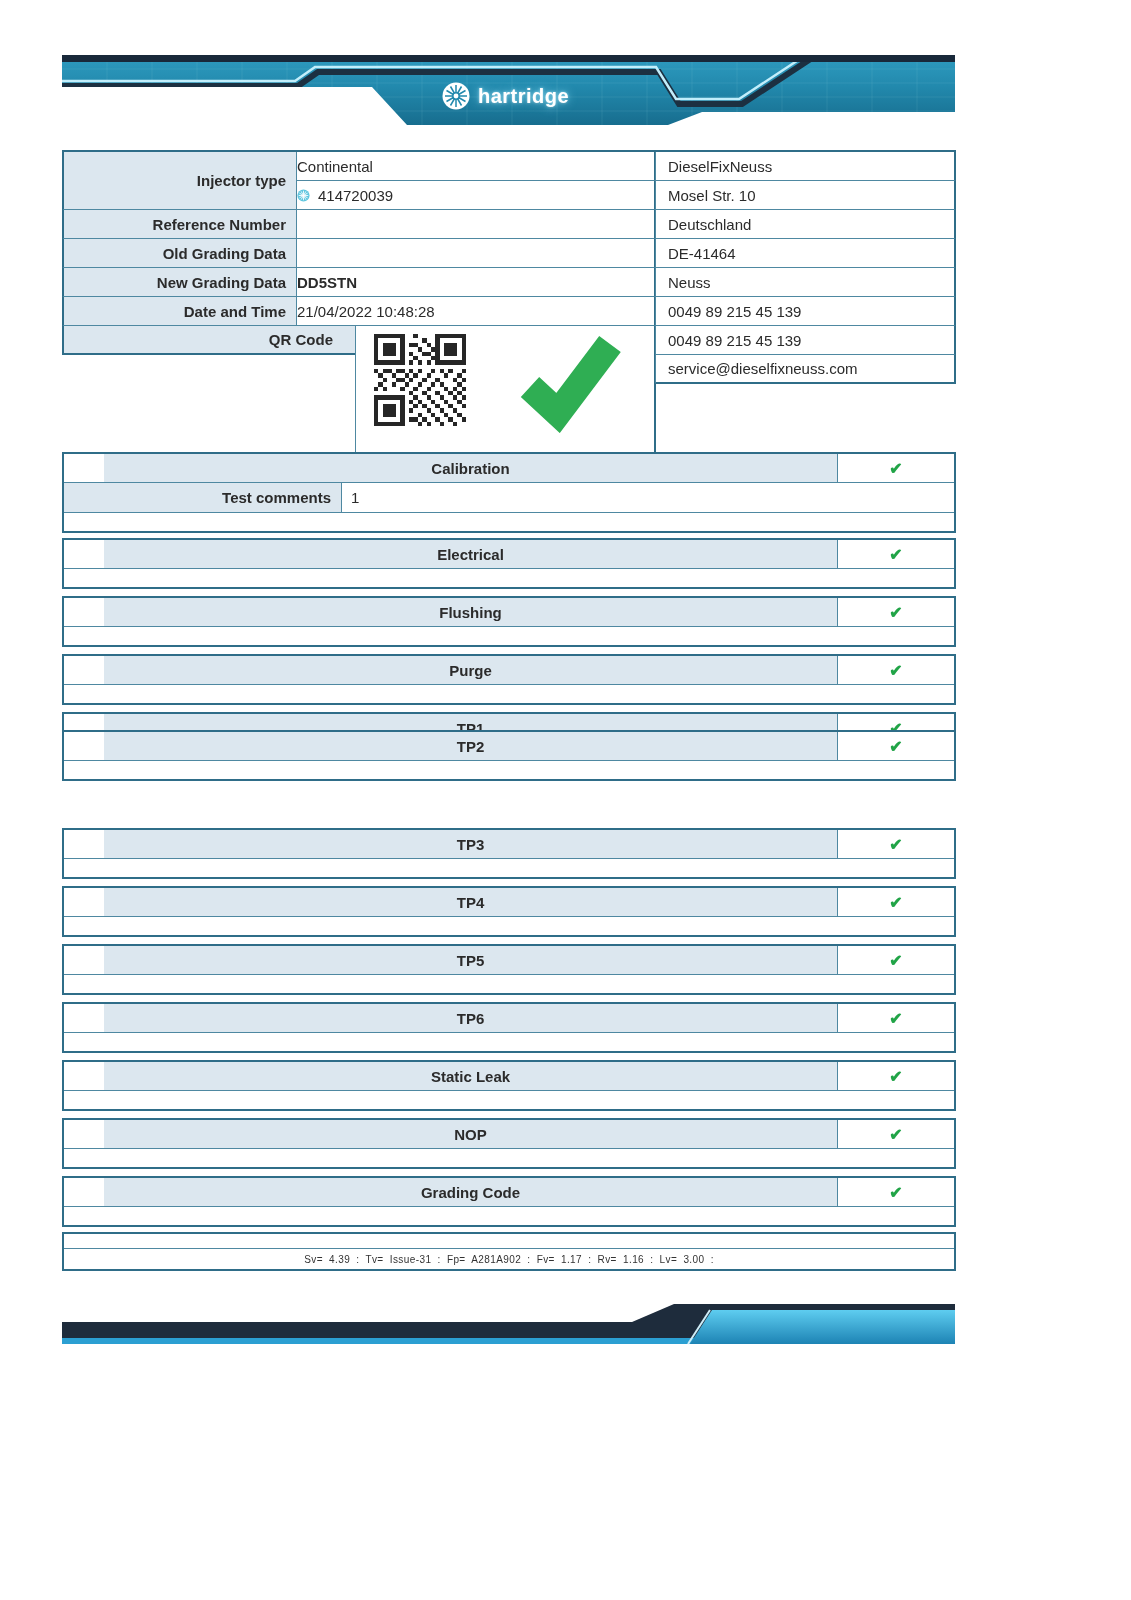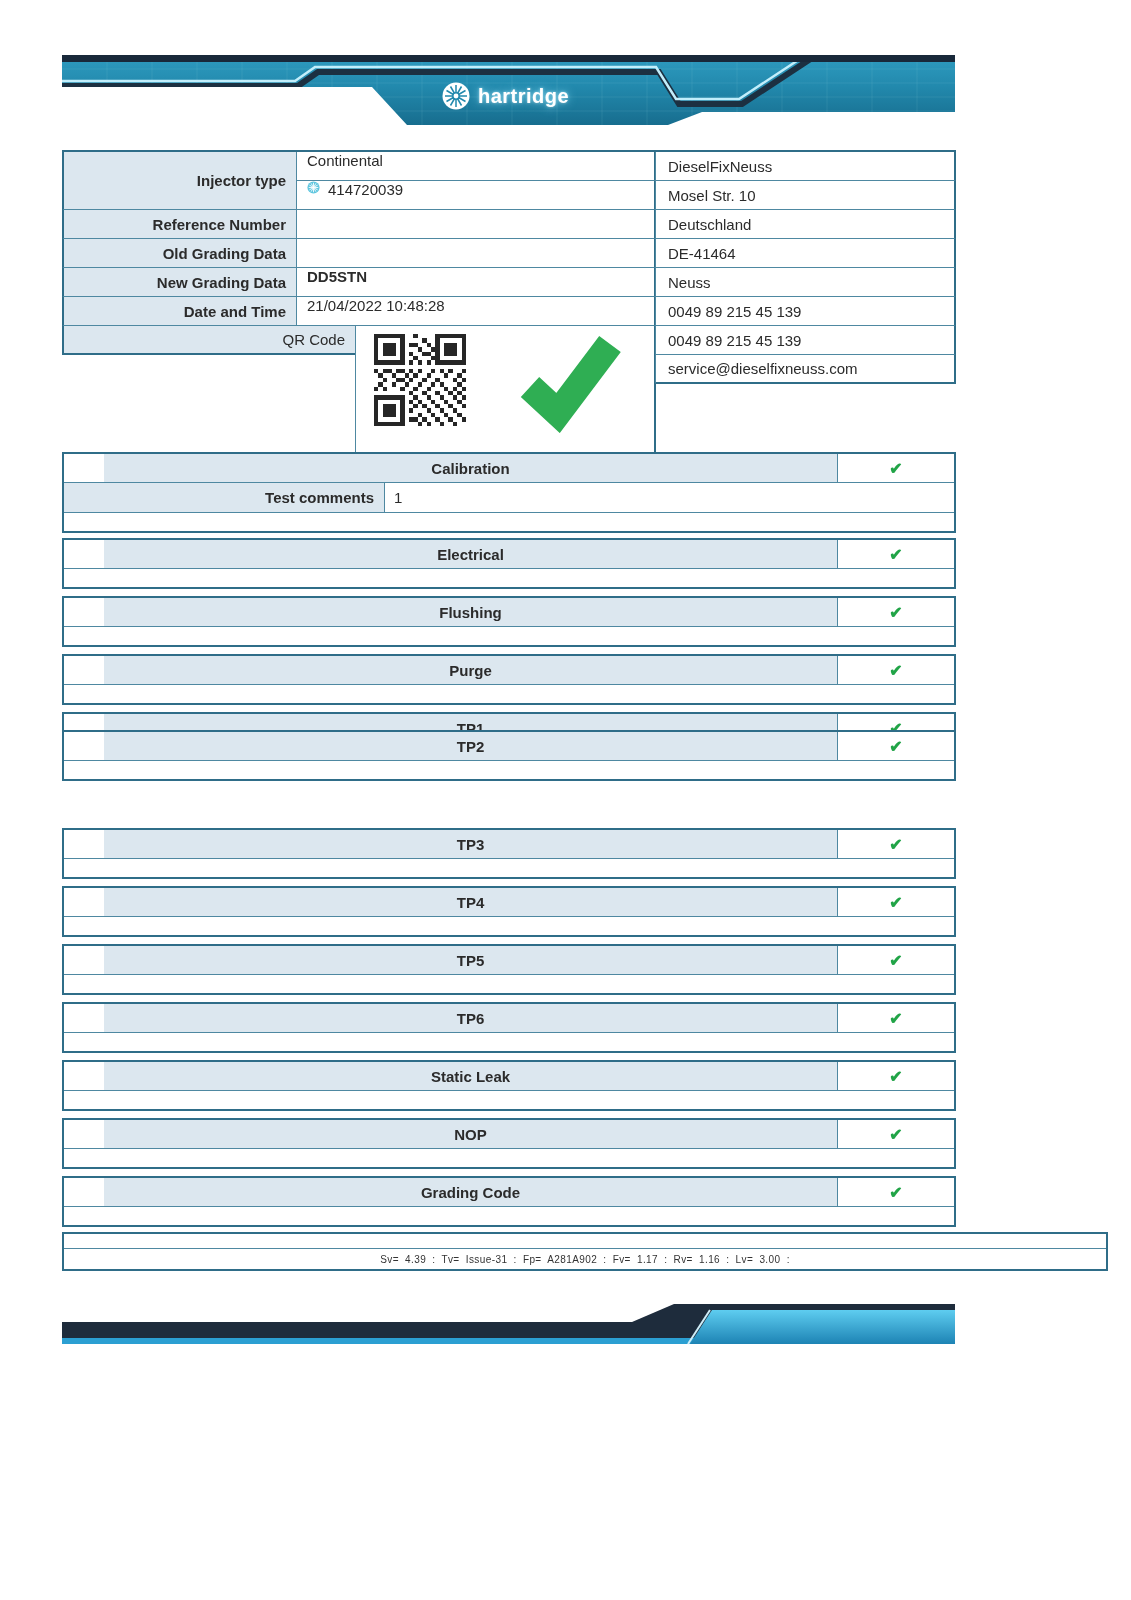--- a/index.html
+++ b/index.html
@@ -26,51 +26,51 @@
   .arow{display:flex;}
   .albl{
     width:234px;box-sizing:border-box;background:var(--lbl);
     border-left:2px solid var(--bdd);border-bottom:1px solid var(--bd);
     display:flex;align-items:center;justify-content:flex-end;
     font-weight:bold;padding-right:10px;
   }
   .aval{
     flex:1;box-sizing:border-box;background:#fff;
     border-left:1px solid var(--bd);border-bottom:1px solid var(--bd);border-right:2px solid var(--bdd);
-    display:flex;padding-left:10px;gap:8px;
+    display:flex;align-items:center;gap:8px;
   }
   .acol{flex:1;display:flex;flex-direction:column;}
   .h29{height:29px;} .h58{height:58px;}
   .qlcol{width:293px;display:flex;flex-direction:column;}
   .qrl{height:29px;box-sizing:border-box;background:var(--lbl);
     border-left:2px solid var(--bdd);border-bottom:2px solid var(--bdd);
-    display:flex;align-items:center;justify-content:flex-end;font-weight:normal;padding-right:10px;}
+    display:flex;align-items:center;justify-content:flex-end;font-weight:bold;padding-right:22px;}
   .qrc{flex:1;height:128px;box-sizing:border-box;position:relative;background:#fff;
     border-left:1px solid var(--bd);border-right:2px solid var(--bdd);border-bottom:2px solid var(--bdd);}
   .bold{font-weight:bold;}
   .tblB{position:absolute;left:655px;top:150px;width:301px;border-top:2px solid var(--bdd);box-sizing:border-box;font-size:15px;}
   .brow{
     height:29px;box-sizing:border-box;background:#fff;
     border-left:1px solid var(--bd);border-right:2px solid var(--bdd);border-bottom:1px solid var(--bd);
     display:flex;align-items:center;padding-left:12px;
   }
   .brow:last-child{border-bottom:2px solid var(--bdd);}
   
   .blk{position:absolute;left:62px;width:894px;border:2px solid var(--bdd);background:#fff;box-sizing:border-box;}
   .bhead{display:flex;height:28px;}
   .blabel{flex:1;background:var(--lbl);display:flex;align-items:center;justify-content:center;font-weight:bold;font-size:15px;margin-left:40px;}
   .bcheck{width:116px;border-left:1px solid var(--bd);display:flex;align-items:center;justify-content:center;
     color:var(--green);font-weight:bold;font-size:16px;background:#fff;}
   .bempty{height:18px;background:#fff;border-top:1px solid var(--bd);}
   .bcomm{display:flex;height:29px;border-top:1px solid var(--bd);font-size:15px;}
-  .bclbl{width:321px;background:var(--lbl);border-right:1px solid var(--bd);
+  .bclbl{width:278px;background:var(--lbl);border-right:1px solid var(--bd);
     display:flex;align-items:center;justify-content:flex-end;font-weight:bold;padding-right:10px;box-sizing:border-box;}
   .bcval{flex:1;display:flex;align-items:center;padding-left:9px;}
   
-  .fblk{position:absolute;left:62px;top:1232px;width:1046px;border:2px solid var(--bdd);box-sizing:border-box;background:#fff;}
+  .fblk{position:absolute;left:62px;top:1232px;width:894px;border:2px solid var(--bdd);box-sizing:border-box;background:#fff;}
   .fempty{height:14px;}
   .ftext{height:20px;border-top:1px solid var(--bd);display:flex;align-items:center;justify-content:center;
     font-size:10px;color:#333;letter-spacing:.4px;word-spacing:3px;}
   
   .bbanner{position:absolute;left:62px;top:1298px;width:893px;height:48px;}
 </style>
 </head>
 <body>
 
 <div class="page">

